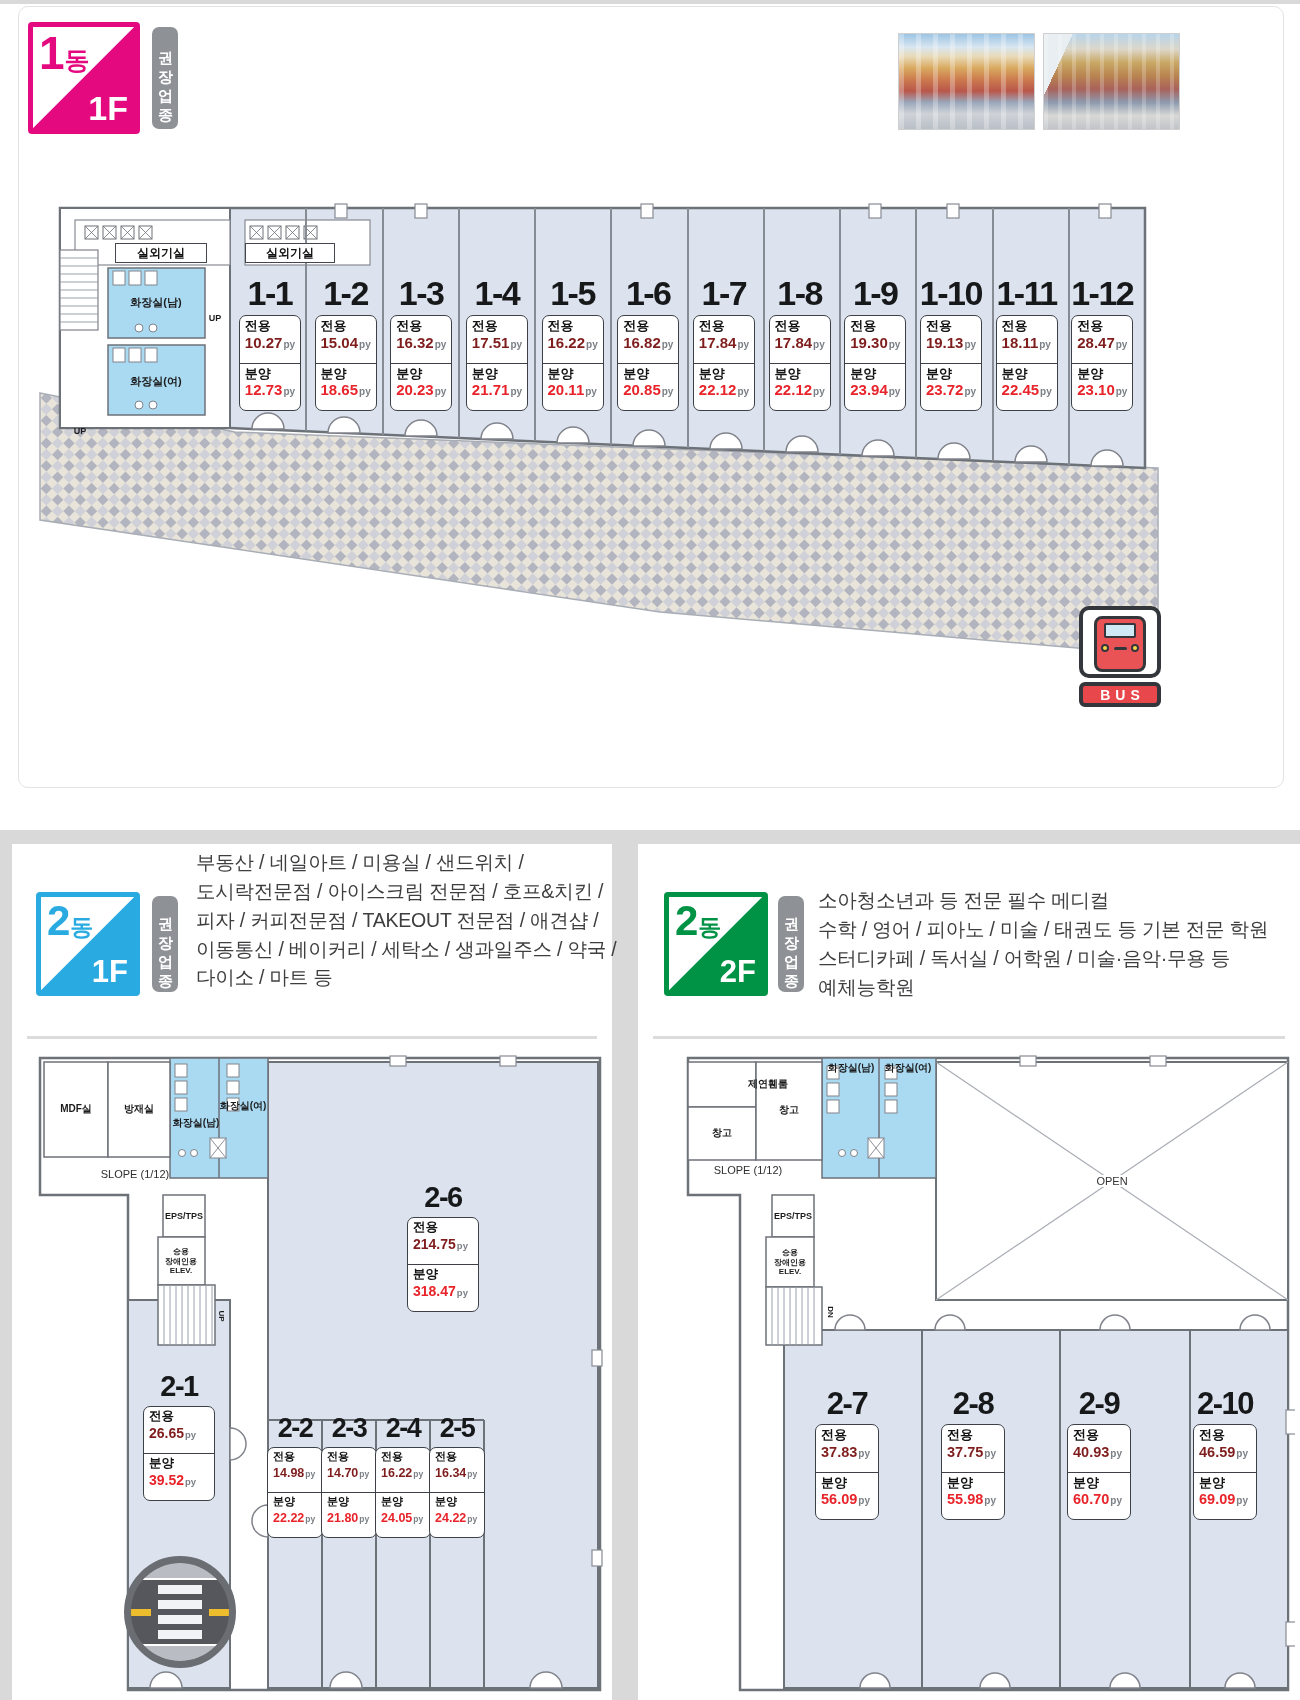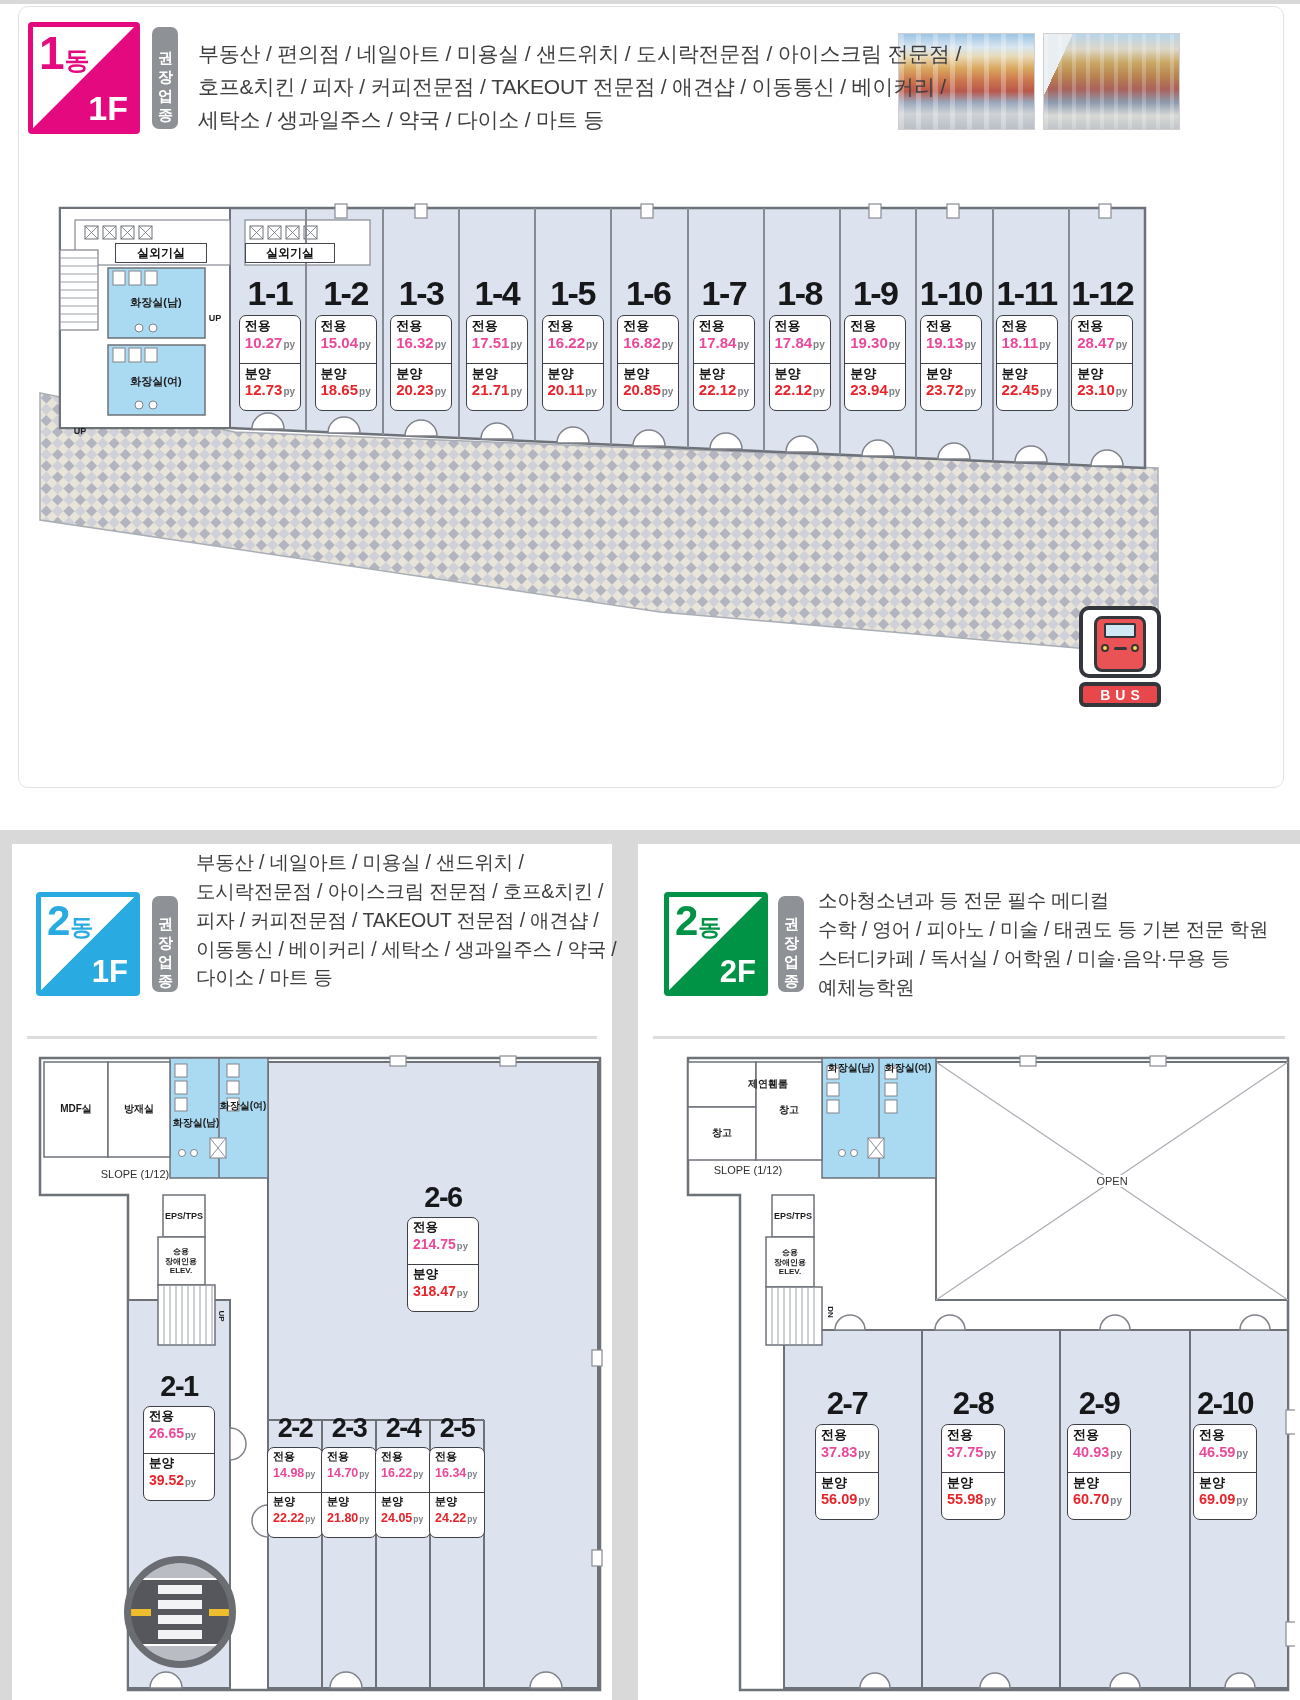--- a/index.html
+++ b/index.html
@@ -56,21 +56,21 @@
   
   .units-row{position:absolute;display:flex;z-index:6;}
   .unit-card{flex:1;display:flex;flex-direction:column;align-items:center;min-width:0;}
   .unit-no{font-weight:bold;color:#17181a;letter-spacing:-1.5px;line-height:1;font-size:var(--no);margin-bottom:5px;}
   .unit-box{width:var(--bw);background:#fff;border:1.7px solid #3d4147;border-radius:7px;box-sizing:border-box;}
   .unit-cell{padding:2px 5px 11px;}
   .unit-cell:first-child{border-bottom:1.7px solid #3d4147;}
   .cell-label{display:block;font-size:var(--lb);font-weight:bold;color:#141414;line-height:1.2;}
   .cell-line{display:block;line-height:1.12;white-space:nowrap;}
   .cell-val{font-size:var(--vl);font-weight:bold;font-style:normal;}
-  .v-ex{color:#ec4899;} .v-sale{color:#e8232a;}
+  .v-ex{color:#7f1d1d;} .v-sale{color:#e8232a;}
   .py{font-size:var(--py);color:#7c8086;margin-left:1px;font-weight:bold;}
   .u-b1{--no:34px;--bw:62px;--lb:13px;--vl:15px;--py:10px;}
   .u-b2s{--no:27px;--bw:56px;--lb:11px;--vl:12.5px;--py:8.5px;}
   .u-big{--no:29px;--bw:72px;--lb:12.5px;--vl:14px;--py:9.5px;}
   .u-b2f2{--no:31px;--bw:64px;--lb:13px;--vl:14.5px;--py:10px;}
   
   .bus{position:absolute;width:82px;z-index:7;}
   .bus-face{height:72px;background:#fff;border:4px solid #33363b;border-radius:10px;position:relative;box-sizing:border-box;}
   .bus-body{position:absolute;left:11px;top:6px;width:46px;height:50px;background:#ea5355;border:3px solid #33363b;border-radius:8px;}
   .bus-ws{margin:4px auto 0;width:32px;height:15px;background:#cfeaf4;border:2.5px solid #33363b;border-radius:2px;box-sizing:border-box;}
@@ -101,25 +101,20 @@
   <div class="panel" style="left:12px;top:844px;width:600px;height:856px;"></div>
   <div class="panel" style="left:638px;top:844px;width:662px;height:856px;"></div>
   <div class="sep" style="left:27px;top:1036px;width:570px;"></div>
   <div class="sep" style="left:653px;top:1036px;width:632px;"></div>
 
   <div class="badge lg mag" style="left:28px;top:22px;">
     <div class="badge-top"><span class="bnum">1</span><span class="bdong">동</span></div>
     <div class="badge-floor">1F</div>
   </div>
   <div class="vtag" style="left:152px;top:27px;height:102px;">권장업종</div>
-  <div class="biz b1" style="left:198px;top:38px;">
-      <div class="biz-line">부동산 / 편의점 / 네일아트 / 미용실 / 샌드위치 / 도시락전문점 / 아이스크림 전문점 /</div>
-      <div class="biz-line">호프&amp;치킨 / 피자 / 커피전문점 / TAKEOUT 전문점 / 애견샵 / 이동통신 / 베이커리 /</div>
-      <div class="biz-line">세탁소 / 생과일주스 / 약국 / 다이소 / 마트 등</div>
-    </div>
   <div class="photo p1" style="left:898px;top:33px;"></div>
   <div class="photo p2" style="left:1043px;top:33px;"></div>
 
   <svg class="plan" style="left:35px;top:200px;" width="1130" height="545" viewBox="0 0 1130 545">
     <defs>
       <pattern id="hb" width="16" height="16" patternUnits="userSpaceOnUse" patternTransform="rotate(45)">
         <rect width="16" height="16" fill="#e8e4d9"></rect>
         <rect width="8" height="8" fill="#b2b4c0"></rect>
         <rect x="8" y="8" width="8" height="8" fill="#cfd0d8"></rect>
       </pattern>

